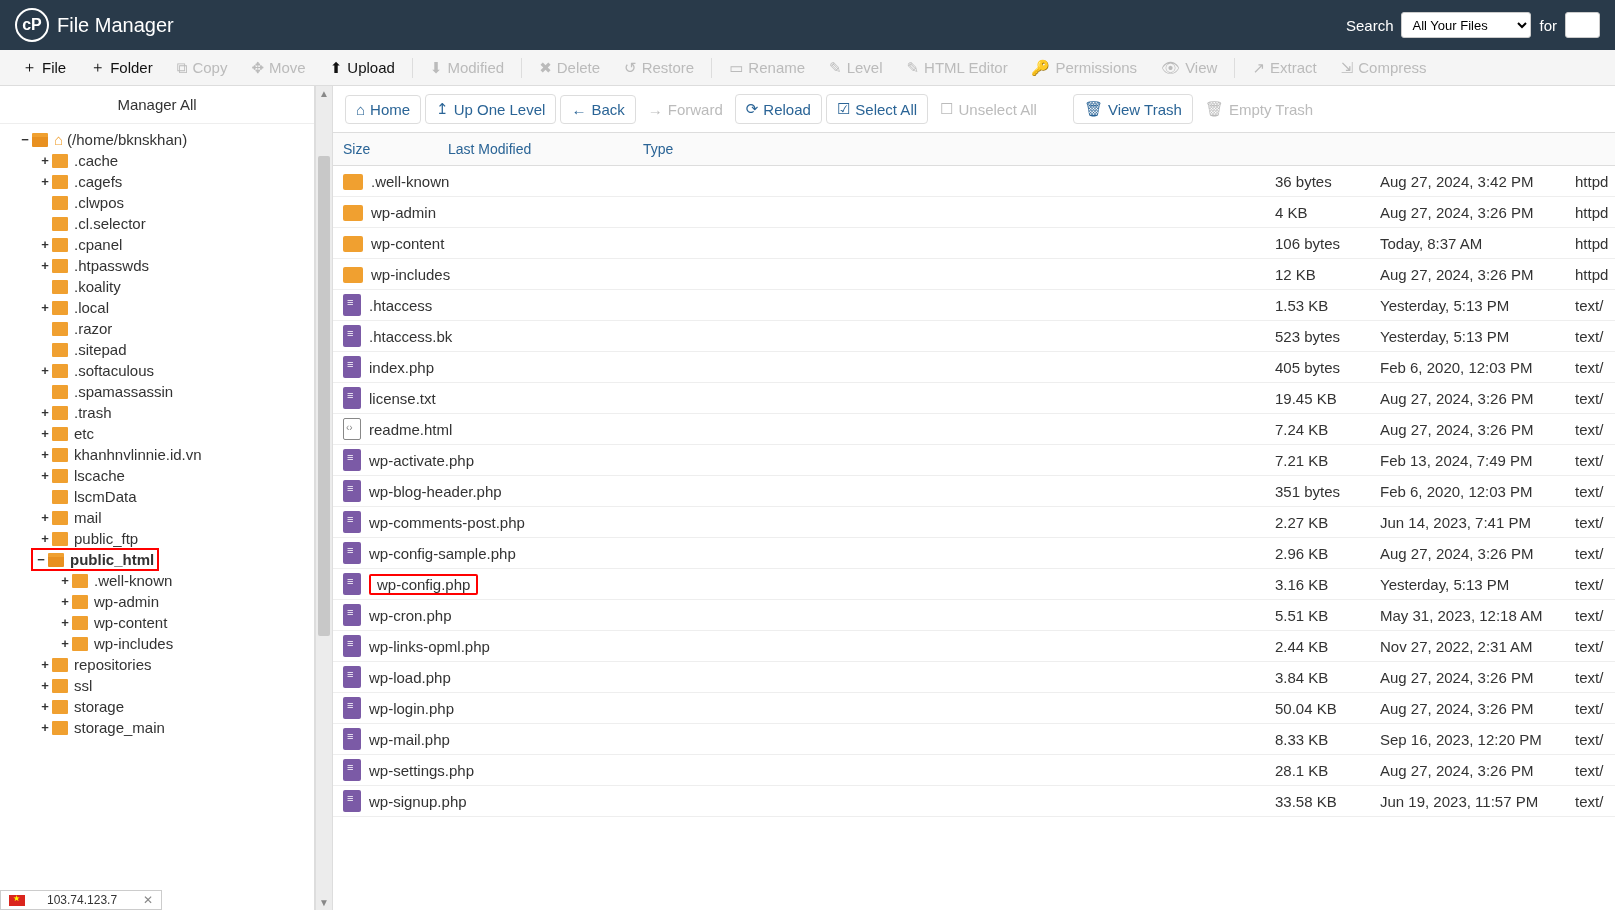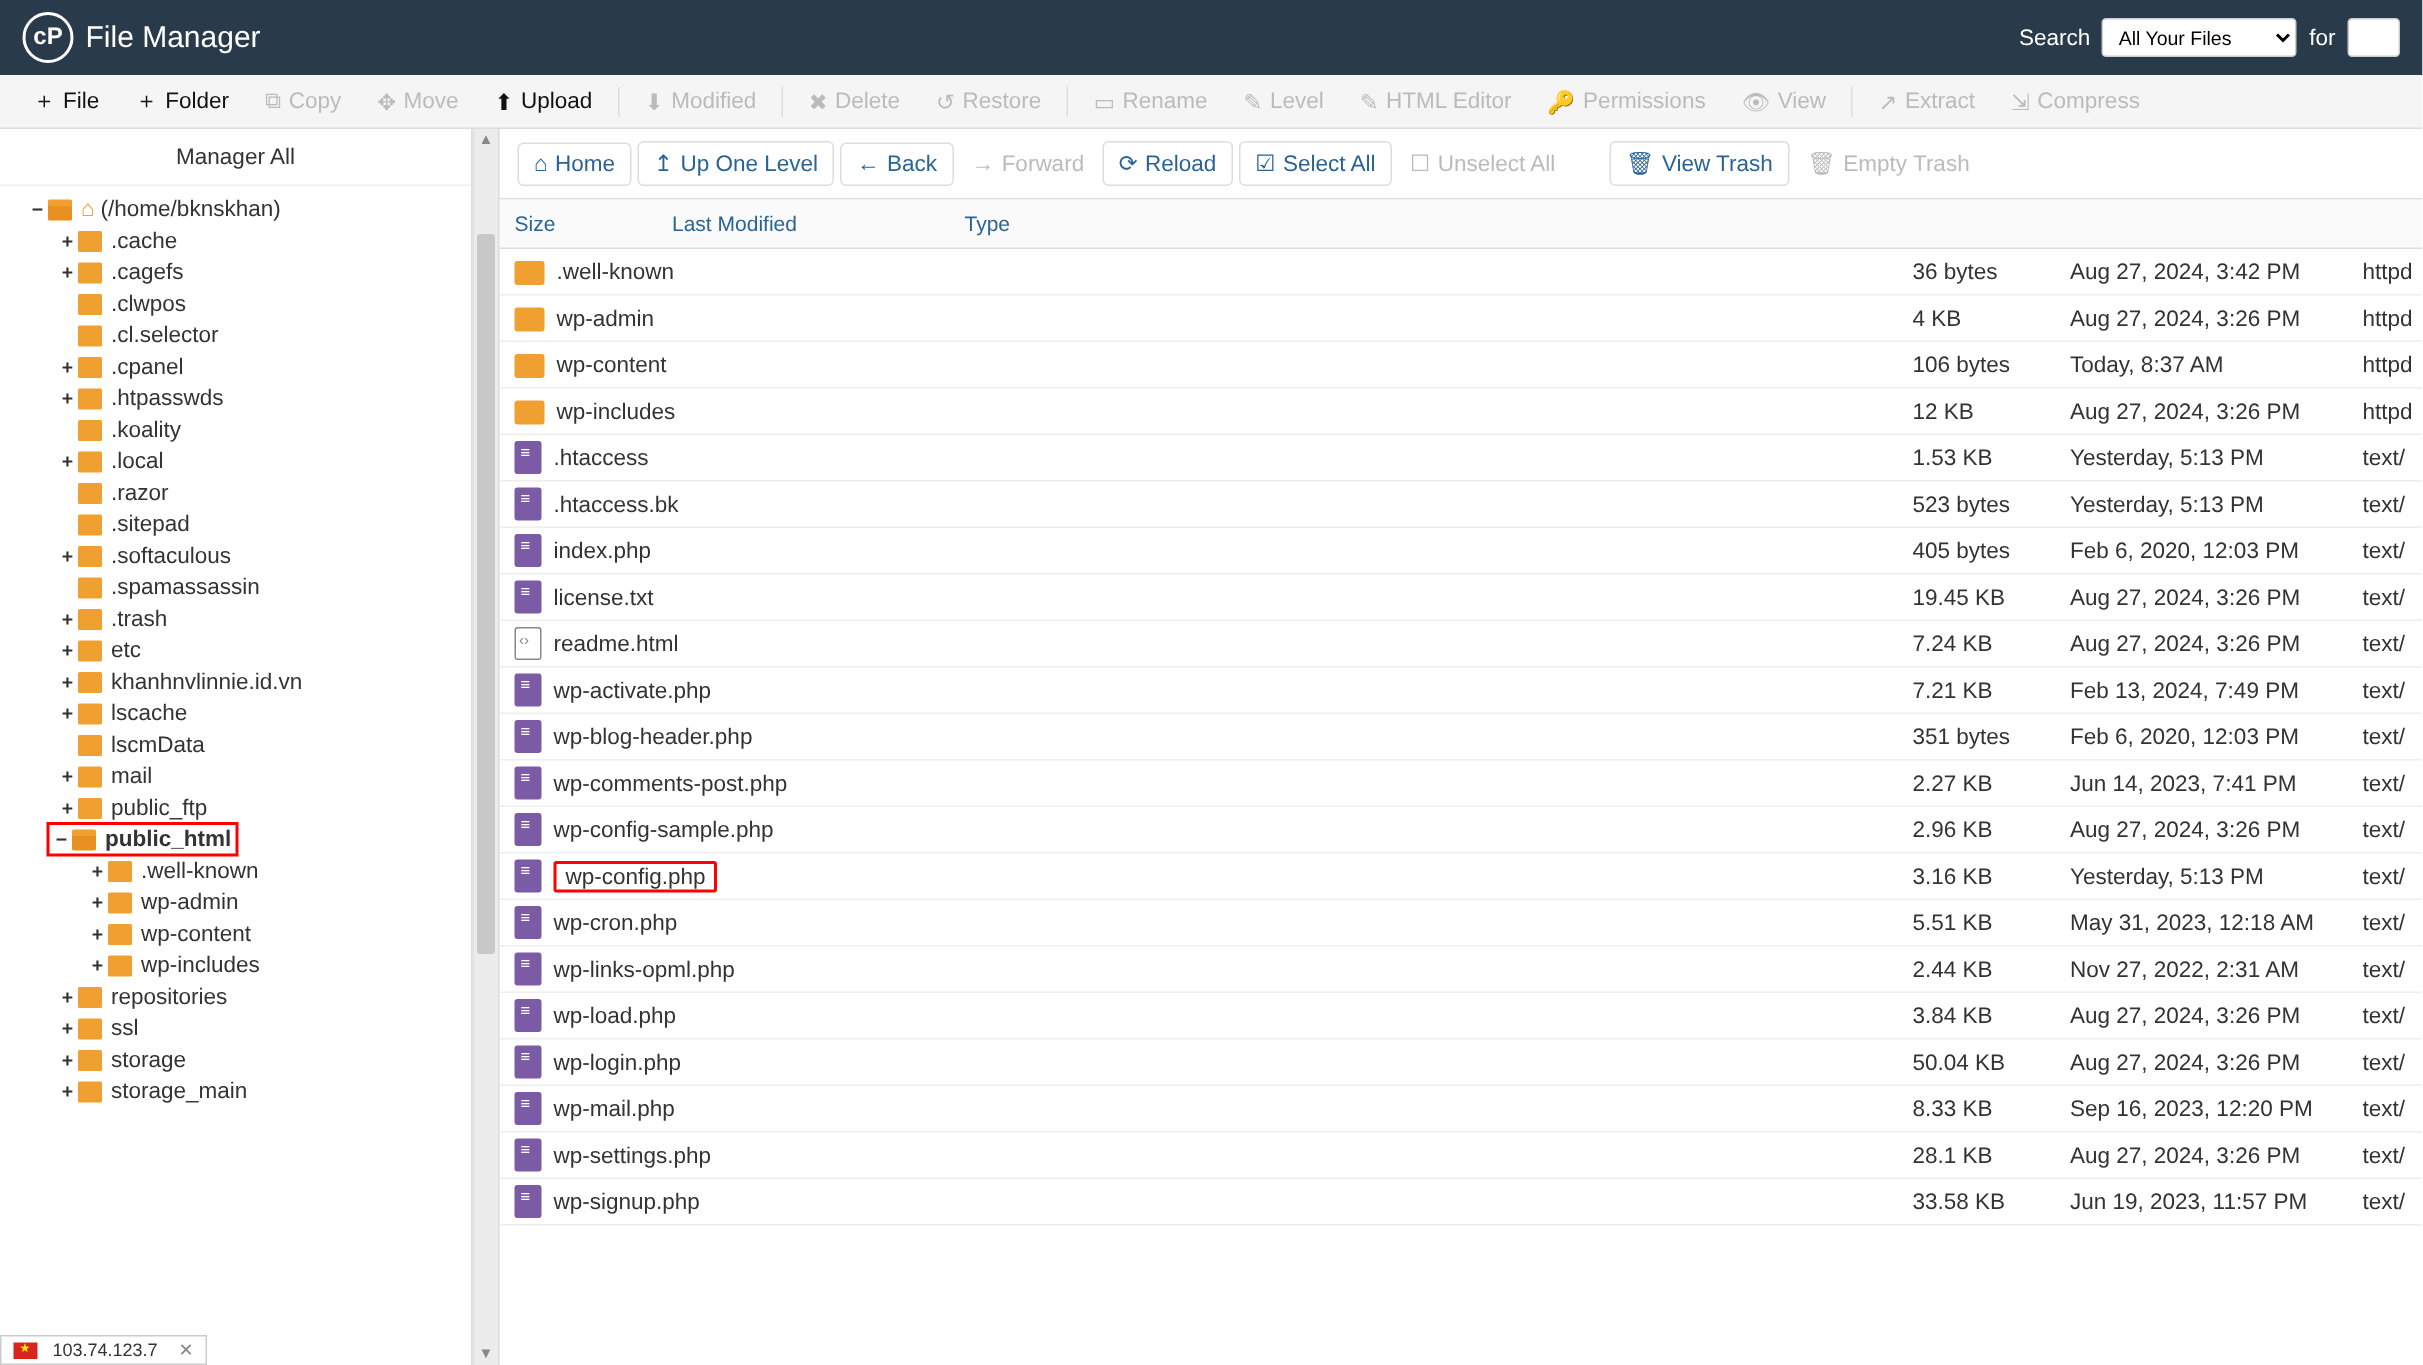--- a/index.html
+++ b/index.html
@@ -46,21 +46,21 @@
 .col-type { width: 40px; }
 .frow { display: flex; border-bottom: 1px solid #eee; align-items: center; height: 31px; font-size: 15px; color: #333; }
 .frow.hl .fname { border: 2px solid red; padding: 0 6px; border-radius: 2px; display: inline-block; }
 .col-file-name { flex: 1; display: flex; align-items: center; padding-left: 10px; gap: 8px; }
 .file-icon { width: 20px; height: 20px; flex-shrink: 0; }
 .file-icon.folder { background: #f0a030; border-radius: 2px; height: 16px; margin-top: 2px; }
 .file-icon.doc { background: #7b5aa6; border-radius: 2px; position: relative; height: 22px; width: 18px; }
 .file-icon.doc::after { content: "≡"; position: absolute; color: white; left: 4px; top: 2px; font-size: 11px; }
 .file-icon.html { background: white; border: 1px solid #888; border-radius: 2px; height: 22px; width: 18px; position: relative; }
 .file-icon.html::after { content: "‹›"; position: absolute; color: #888; left: 2px; top: 3px; font-size: 10px; }
-.statusbar { position: fixed; bottom: 0; left: 0; background: white; border: 1px solid #ccc; padding: 2px 8px; font-size: 12px; display: flex; align-items: center; gap: 10px; }
+.statusbar { position: fixed; bottom: 0; left: 0; background: white; border: 1px solid #ccc; padding: 2px 8px; font-size: 12px; display: flex; align-items: center; gap: 22px; }
 .statusbar::after { content: "✕"; color: #888; margin-left: 4px; }
 .flag { width: 16px; height: 11px; background: #da251d; position: relative; }
 .flag::after { content: "★"; position: absolute; color: #ff0; font-size: 8px; left: 4px; top: -1px; }
 </style>
 </head>
 <body>
 
 <div class="header">
   <div class="logo">
     <div class="logo-icon">cP</div>

